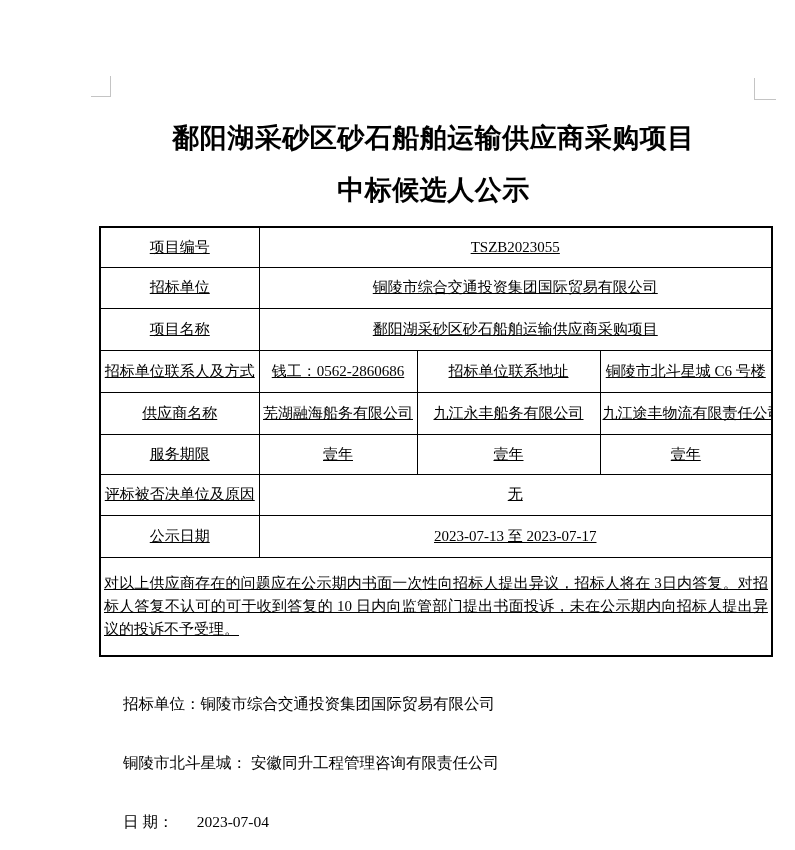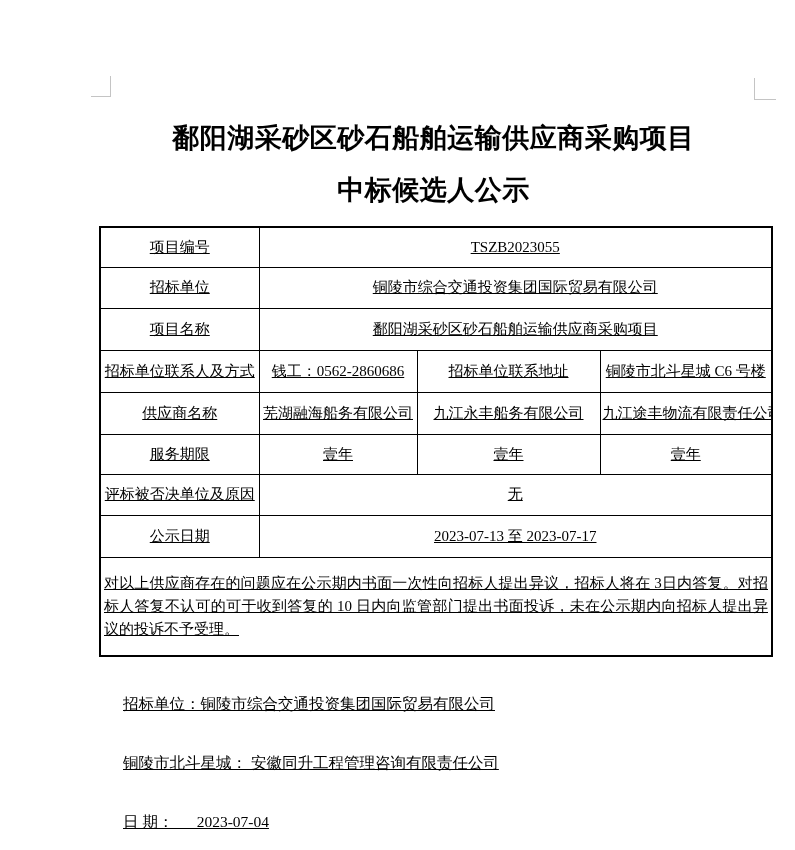--- a/index.html
+++ b/index.html
@@ -56,21 +56,21 @@
     white-space: normal;
     line-height: 23px;
     padding: 14px 3px;
     font-size: 15px;
   }
   .signature {
     position: absolute; left: 75px; top: 646px;
     display: flex; flex-direction: column; gap: 15px;
     font-size: 15.5px; line-height: 20px;
   }
-  .signature .sig-line { white-space: pre; text-decoration: underline; }
+  .signature .sig-line { white-space: pre; }
 </style>
 </head>
 <body>
 
 <div class="page-edge-right"></div>
 <div class="margin-mark tl"></div>
 <div class="margin-mark tr"></div>
 
 <div class="doc-title">
   <div>鄱阳湖采砂区砂石船舶运输供应商采购项目</div>

